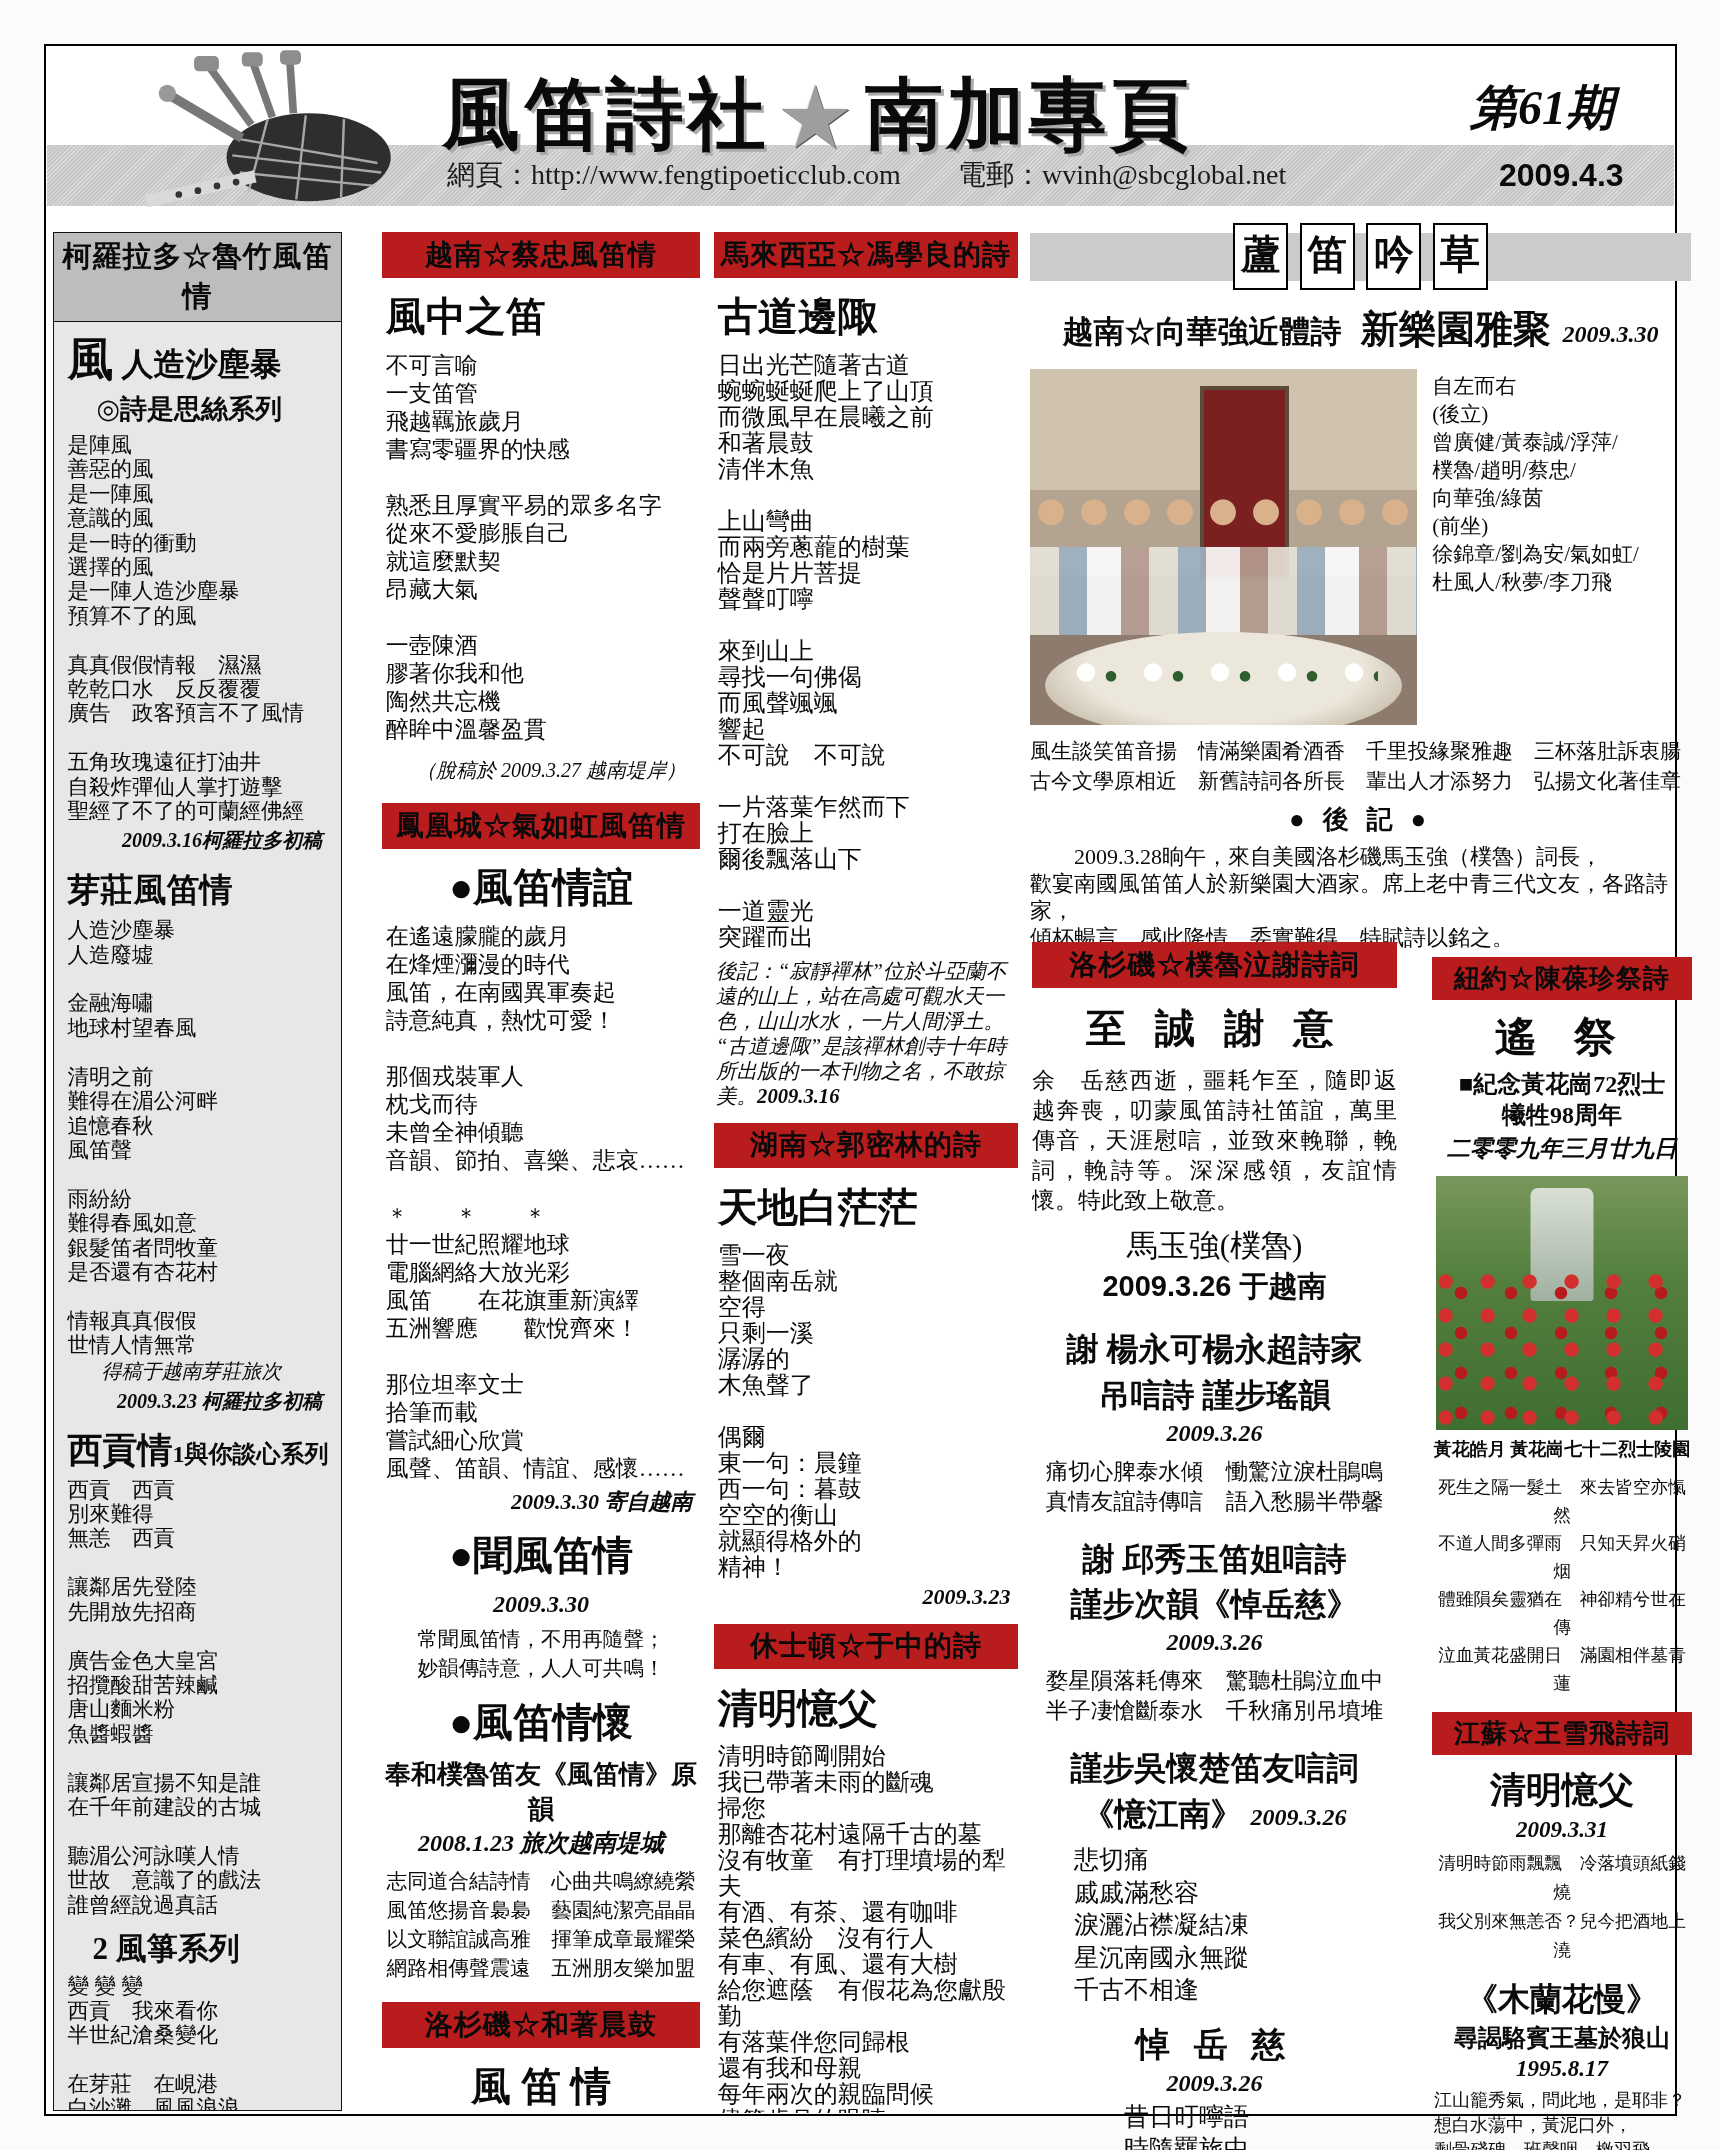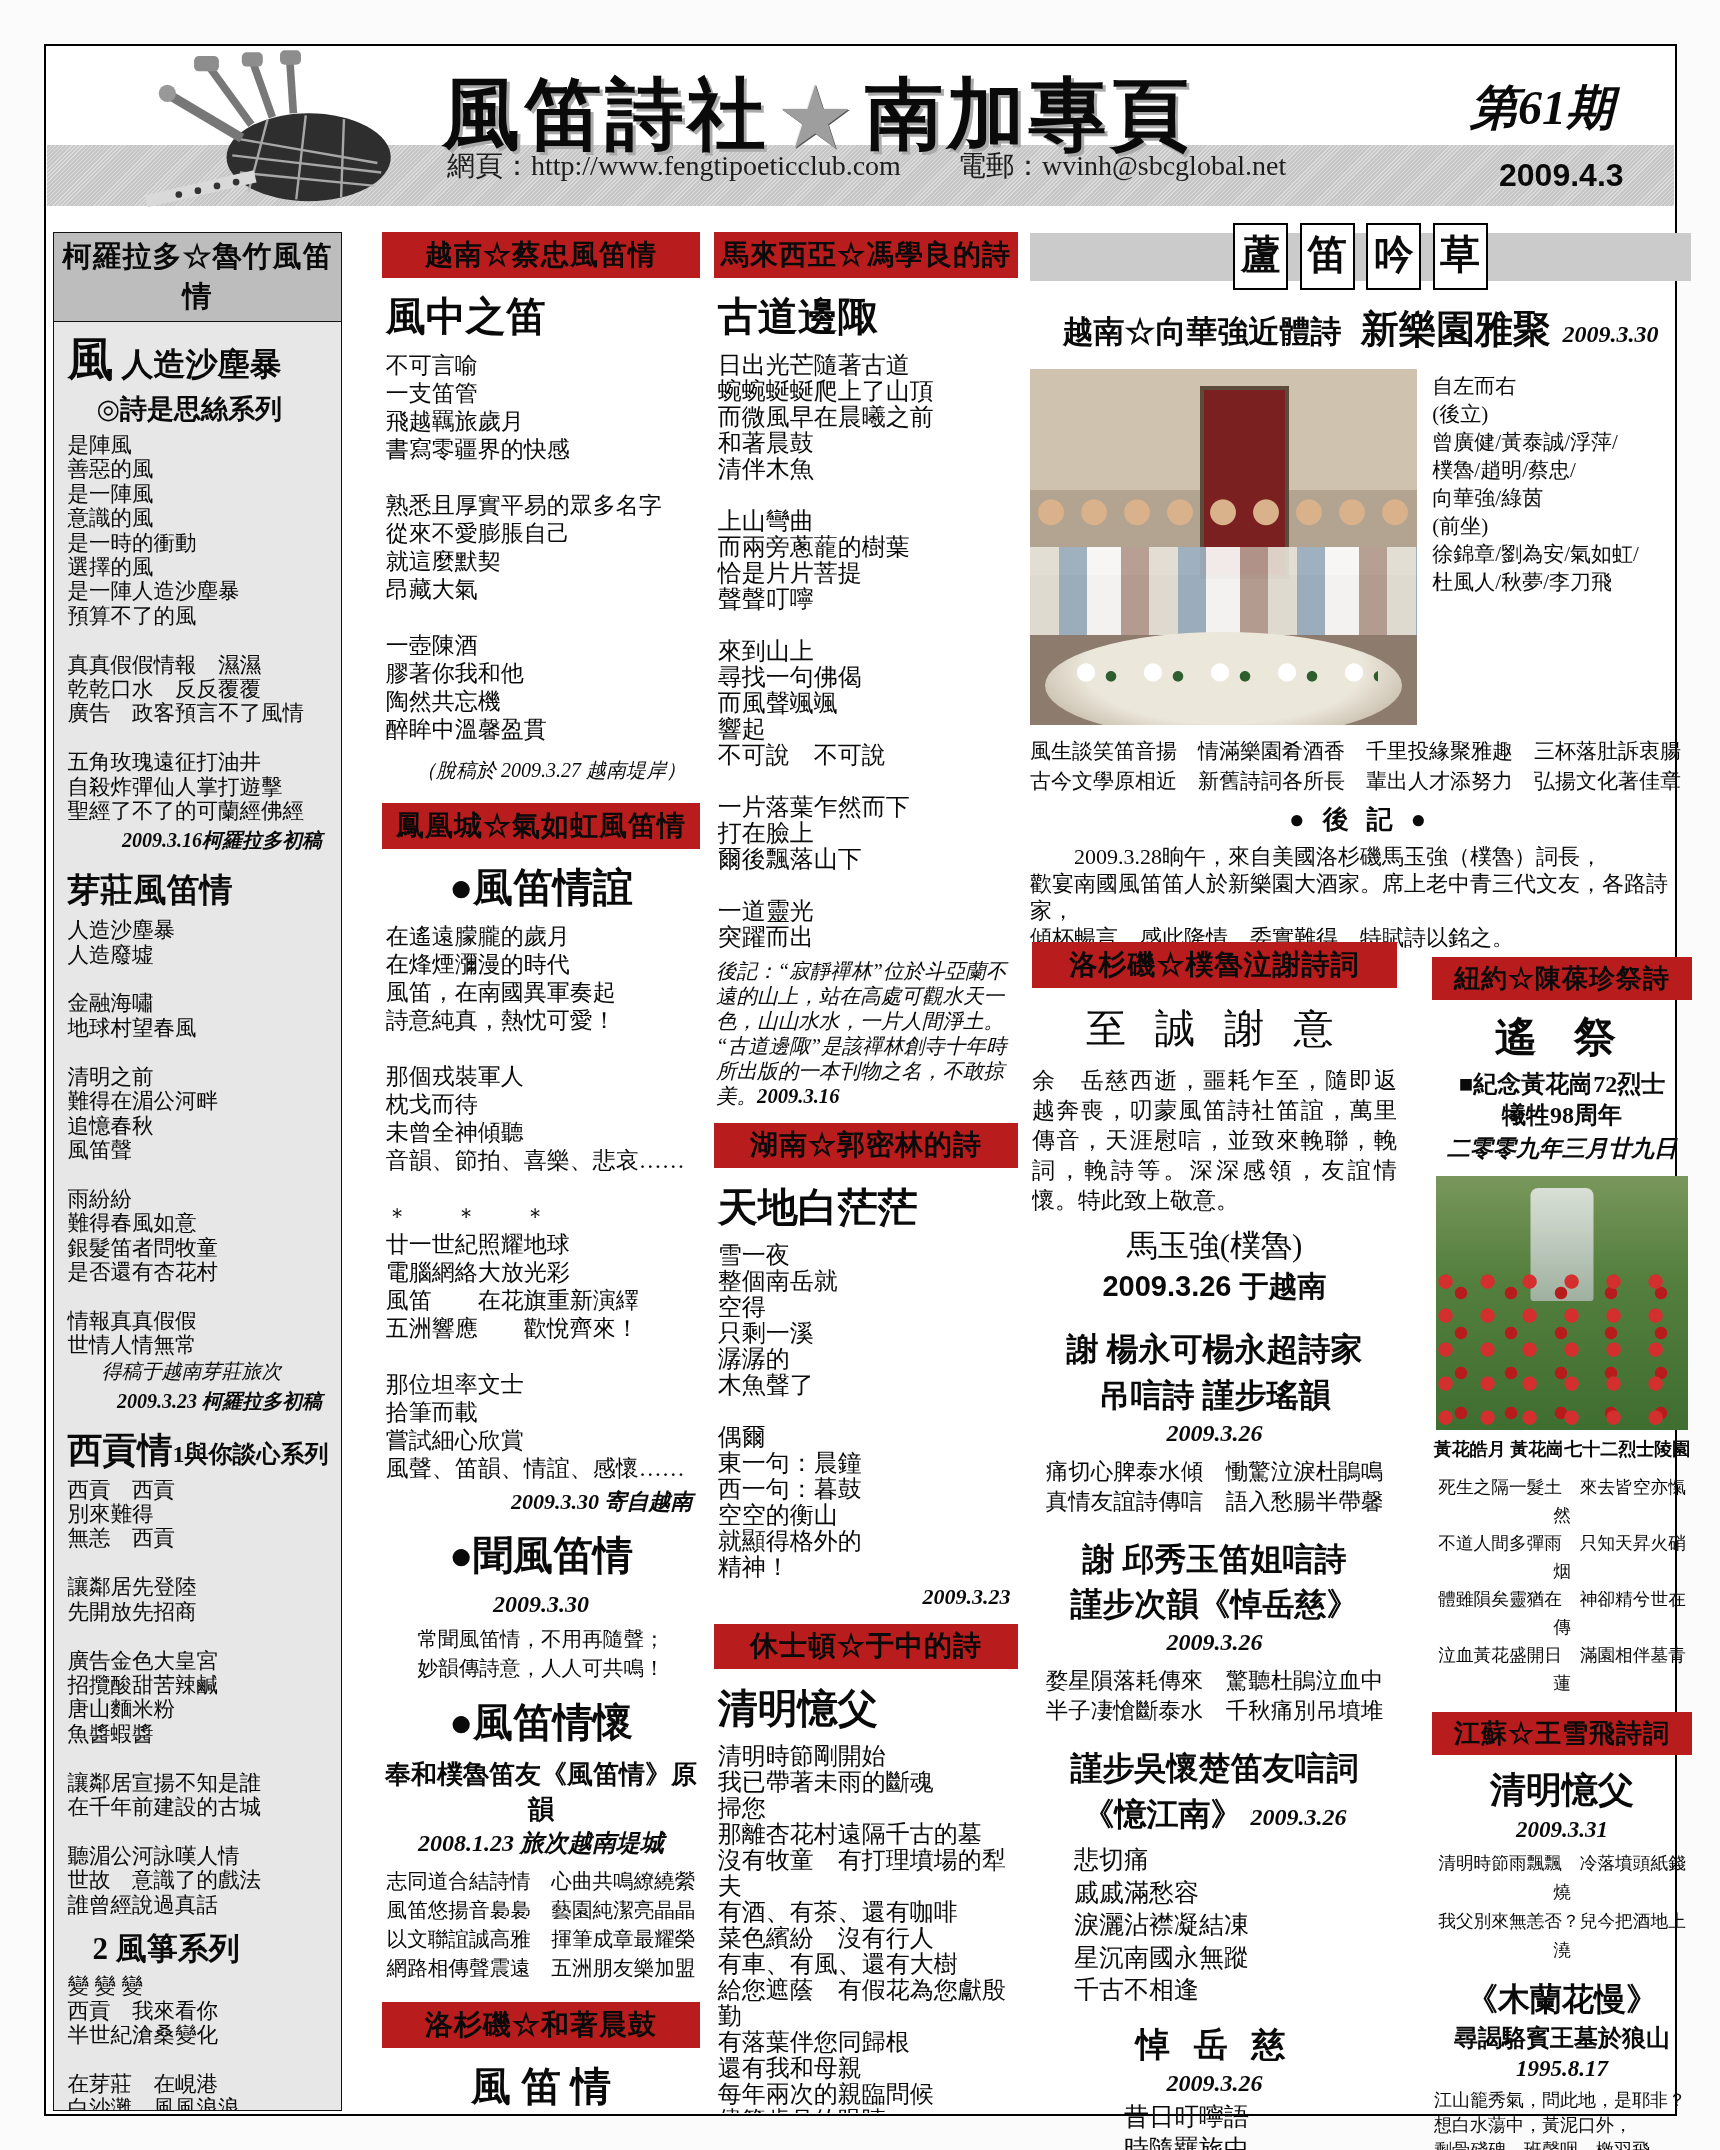--- a/index.html
+++ b/index.html
@@ -14,21 +14,21 @@
   .band { position:absolute; left:47px; top:145px; width:1627px; height:61px; background:#c7c7c7;
           background-image:repeating-linear-gradient(135deg, rgba(255,255,255,.35) 0 1px, rgba(0,0,0,0) 1px 2.9px); }
   .bagpipe { position:absolute; left:91px; top:50px; }
   .main-title { position:absolute; left:442px; top:63px; font-size:78px; font-weight:700;
                 letter-spacing:3.8px; white-space:nowrap; text-shadow:2.9px 2.9px 0 #aaa; }
   .main-title .star { color:#9e9e9e; font-size:69px; padding:0 11.5px;
                       text-shadow:1px 1px 0 #555, -1px -1px 0 #eee; }
   .issue { position:absolute; left:1470px; top:76px; font-size:48px; font-weight:700; font-style:italic; }
   .issue-date { position:absolute; left:1499px; top:157px; font-size:32px; font-weight:700;
                 font-family:"Liberation Sans","DejaVu Sans",sans-serif; }
-  .contact { position:absolute; top:147px; font-size:28px; color:#1c1c1c; }
+  .contact { position:absolute; top:156px; font-size:28px; color:#1c1c1c; }
   #website { left:447px; } #email { left:958px; }
 
   
   .col-hdr { background:#b91c1c; font-weight:700; font-size:28px; text-align:center;
              padding:3.8px 0; letter-spacing:1px; }
   .poem { white-space:pre-line; }
   .sig { font-weight:700; font-style:italic; text-align:right; margin:3.8px 7.6px 0 0; font-size:22px; }
   .pcol { position:absolute; top:232px; overflow:hidden; }
 
   
@@ -89,21 +89,21 @@
                background-image:radial-gradient(circle at 17px 11.5px,#fff 8.6px,rgba(0,0,0,0) 9.6px),
                                 radial-gradient(circle at 42px 15.3px,#2e5d2e 4.8px,rgba(0,0,0,0) 5.7px);
                background-size:67px 100%; }
   .photo-cap { margin-left:15.3px; font-size:21px; line-height:28px; white-space:pre-line; padding-top:3.8px; }
   .verse { font-size:21px; line-height:30px; white-space:pre-line; margin-top:11.5px; }
   .ps-title { text-align:center; font-size:26px; font-weight:700; letter-spacing:5.7px; margin-top:5.7px; }
   .ps { font-size:22px; line-height:27px; white-space:pre-line; margin-top:6px; }
 
   
   #col4 { position:absolute; left:1032px; top:942px; width:365px; overflow:hidden; }
-  .c4-t1 { font-size:40px; font-weight:400; text-align:center; letter-spacing:9.6px; margin:13.4px 0 9.6px; }
+  .c4-t1 { font-size:40px; font-weight:700; text-align:center; letter-spacing:9.6px; margin:13.4px 0 9.6px; }
   .c4-para { font-size:23px; line-height:30px; text-align:justify; }
   .c4-name { font-size:31px; text-align:center; margin-top:9.6px; }
   .c4-date { font-size:29px; font-weight:700; text-align:center;
              font-family:"Liberation Sans","DejaVu Sans",sans-serif; }
   .c4-t2 { font-size:32px; font-weight:700; text-align:center; margin-top:21px; }
   .c4-dt { font-size:24px; font-weight:700; font-style:italic; text-align:center; margin-top:1.9px; }
   .c4-couplet { font-size:22.5px; line-height:30px; text-align:center; white-space:pre-line; margin-top:9.6px; }
   .c4-yi { font-size:25px; line-height:32.5px; margin:7.6px 0 0 42px; white-space:pre-line; }
   .c4-t5 { font-size:34px; font-weight:700; text-align:center; letter-spacing:7.6px; margin-top:15.3px; }
   .c4-dao { font-size:25px; line-height:32px; margin:3.8px 0 0 92px; white-space:pre-line; }

